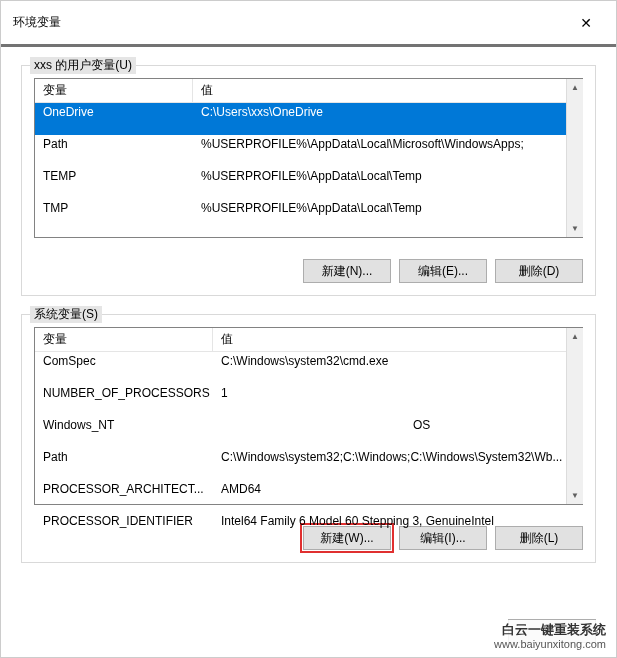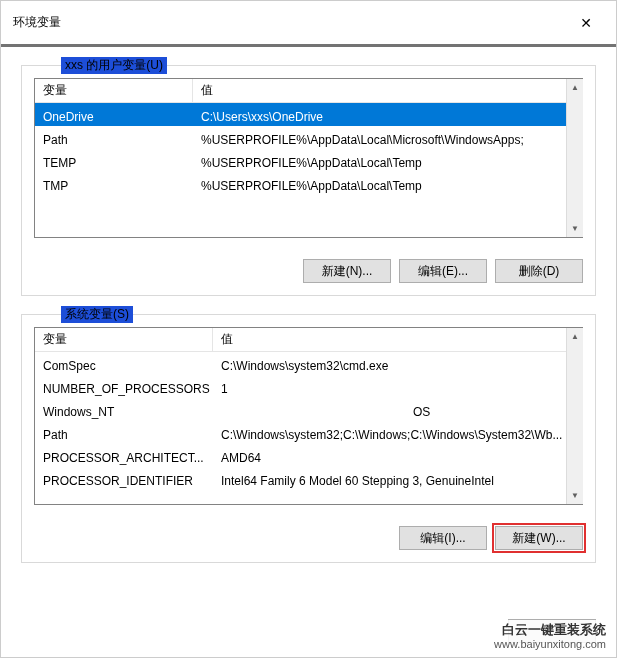--- a/index.html
+++ b/index.html
@@ -3,30 +3,30 @@
 <meta charset="utf-8">
 <style>
 * { box-sizing: border-box; margin: 0; padding: 0; }
 body { font-family: "Microsoft YaHei", "Segoe UI", Tahoma, sans-serif; font-size: 12px; background: #fff; color: #000; }
 .window { width: 617px; height: 658px; border: 1px solid #ccc; position: relative; background: #fff; }
 .titlebar { height: 46px; display: flex; align-items: center; padding: 0 10px 0 12px; border-bottom: 3px solid #737373; }
 .titlebar-title { flex: 1; font-size: 12px; }
 .close-btn { width: 40px; height: 28px; display: flex; align-items: center; justify-content: center; font-size: 14px; cursor: default; }
 .content { padding: 18px 20px 10px 20px; }
 .group { border: 1px solid #d9d9d9; padding: 12px 12px 12px 12px; margin-bottom: 18px; position: relative; }
-.group-label { position: absolute; top: -9px; left: 8px; background: #1d4ed8; padding: 0 4px; font-size: 12px; margin-left: 31px; }
+.group-label { position: absolute; top: -9px; left: 8px; background: #e5e5e5; padding: 0 4px; font-size: 12px; }
 .table-wrap { border: 1px solid #828282; border-right: none; position: relative; height: 160px; background: #fff; }
 .table-wrap.sys { height: 178px; }
 .table-header { display: flex; background: #fff; border-bottom: 1px solid #e5e5e5; height: 24px; }
 .th { padding: 4px 8px; font-size: 12px; border-right: 1px solid #e5e5e5; display: flex; align-items: center; }
 .th-var { width: 158px; flex-shrink: 0; }
 .th-var.sys { width: 178px; }
 .th-val { flex: 1; }
 .table-body { overflow: hidden; }
-.tr { display: flex; height: 23px; align-items: flex-end; }
+.tr { display: flex; height: 32px; align-items: flex-start; }
 .tr.selected { background: #0078d7; color: #fff; }
 .td { padding: 2px 8px; font-size: 12px; white-space: nowrap; overflow: hidden; }
 .td-var { width: 158px; flex-shrink: 0; }
 .td-var.sys { width: 178px; }
 .td-val { flex: 1; }
 .scrollbar { position: absolute; right: 0; top: 0; bottom: 0; width: 17px; background: #f0f0f0; border-left: 1px solid #dcdcdc; }
 .scroll-arrow { height: 17px; display: flex; align-items: center; justify-content: center; font-size: 8px; color: #606060; }
 .sb-bottom { position: absolute; bottom: 0; left: 0; right: 0; }
 .btn-row { display: flex; justify-content: flex-end; gap: 8px; margin-top: 21px; }
 .btn { width: 88px; height: 24px; border: 1px solid #adadad; background: #e1e1e1; font-size: 12px; font-family: inherit; display: flex; align-items: center; justify-content: center; cursor: default; }
@@ -124,22 +124,23 @@
             <div class="td td-val">Intel64 Family 6 Model 60 Stepping 3, GenuineIntel</div>
           </div>
         </div>
         <div class="scrollbar">
           <div class="scroll-arrow">▲</div>
           <div class="scroll-arrow sb-bottom">▼</div>
         </div>
       </div>
 
       <div class="btn-row">
+        <button class="btn highlighted">新建(W)...</button>
         <button class="btn">编辑(I)...</button>
-        <button class="btn highlighted">新建(W)...</button>
+        <button class="btn">删除(L)</button>
       </div>
     </div>
 
   </div>
 
   <div class="footer">
     <div class="ok-btn"></div>
   </div>
 
   <div class="watermark">

